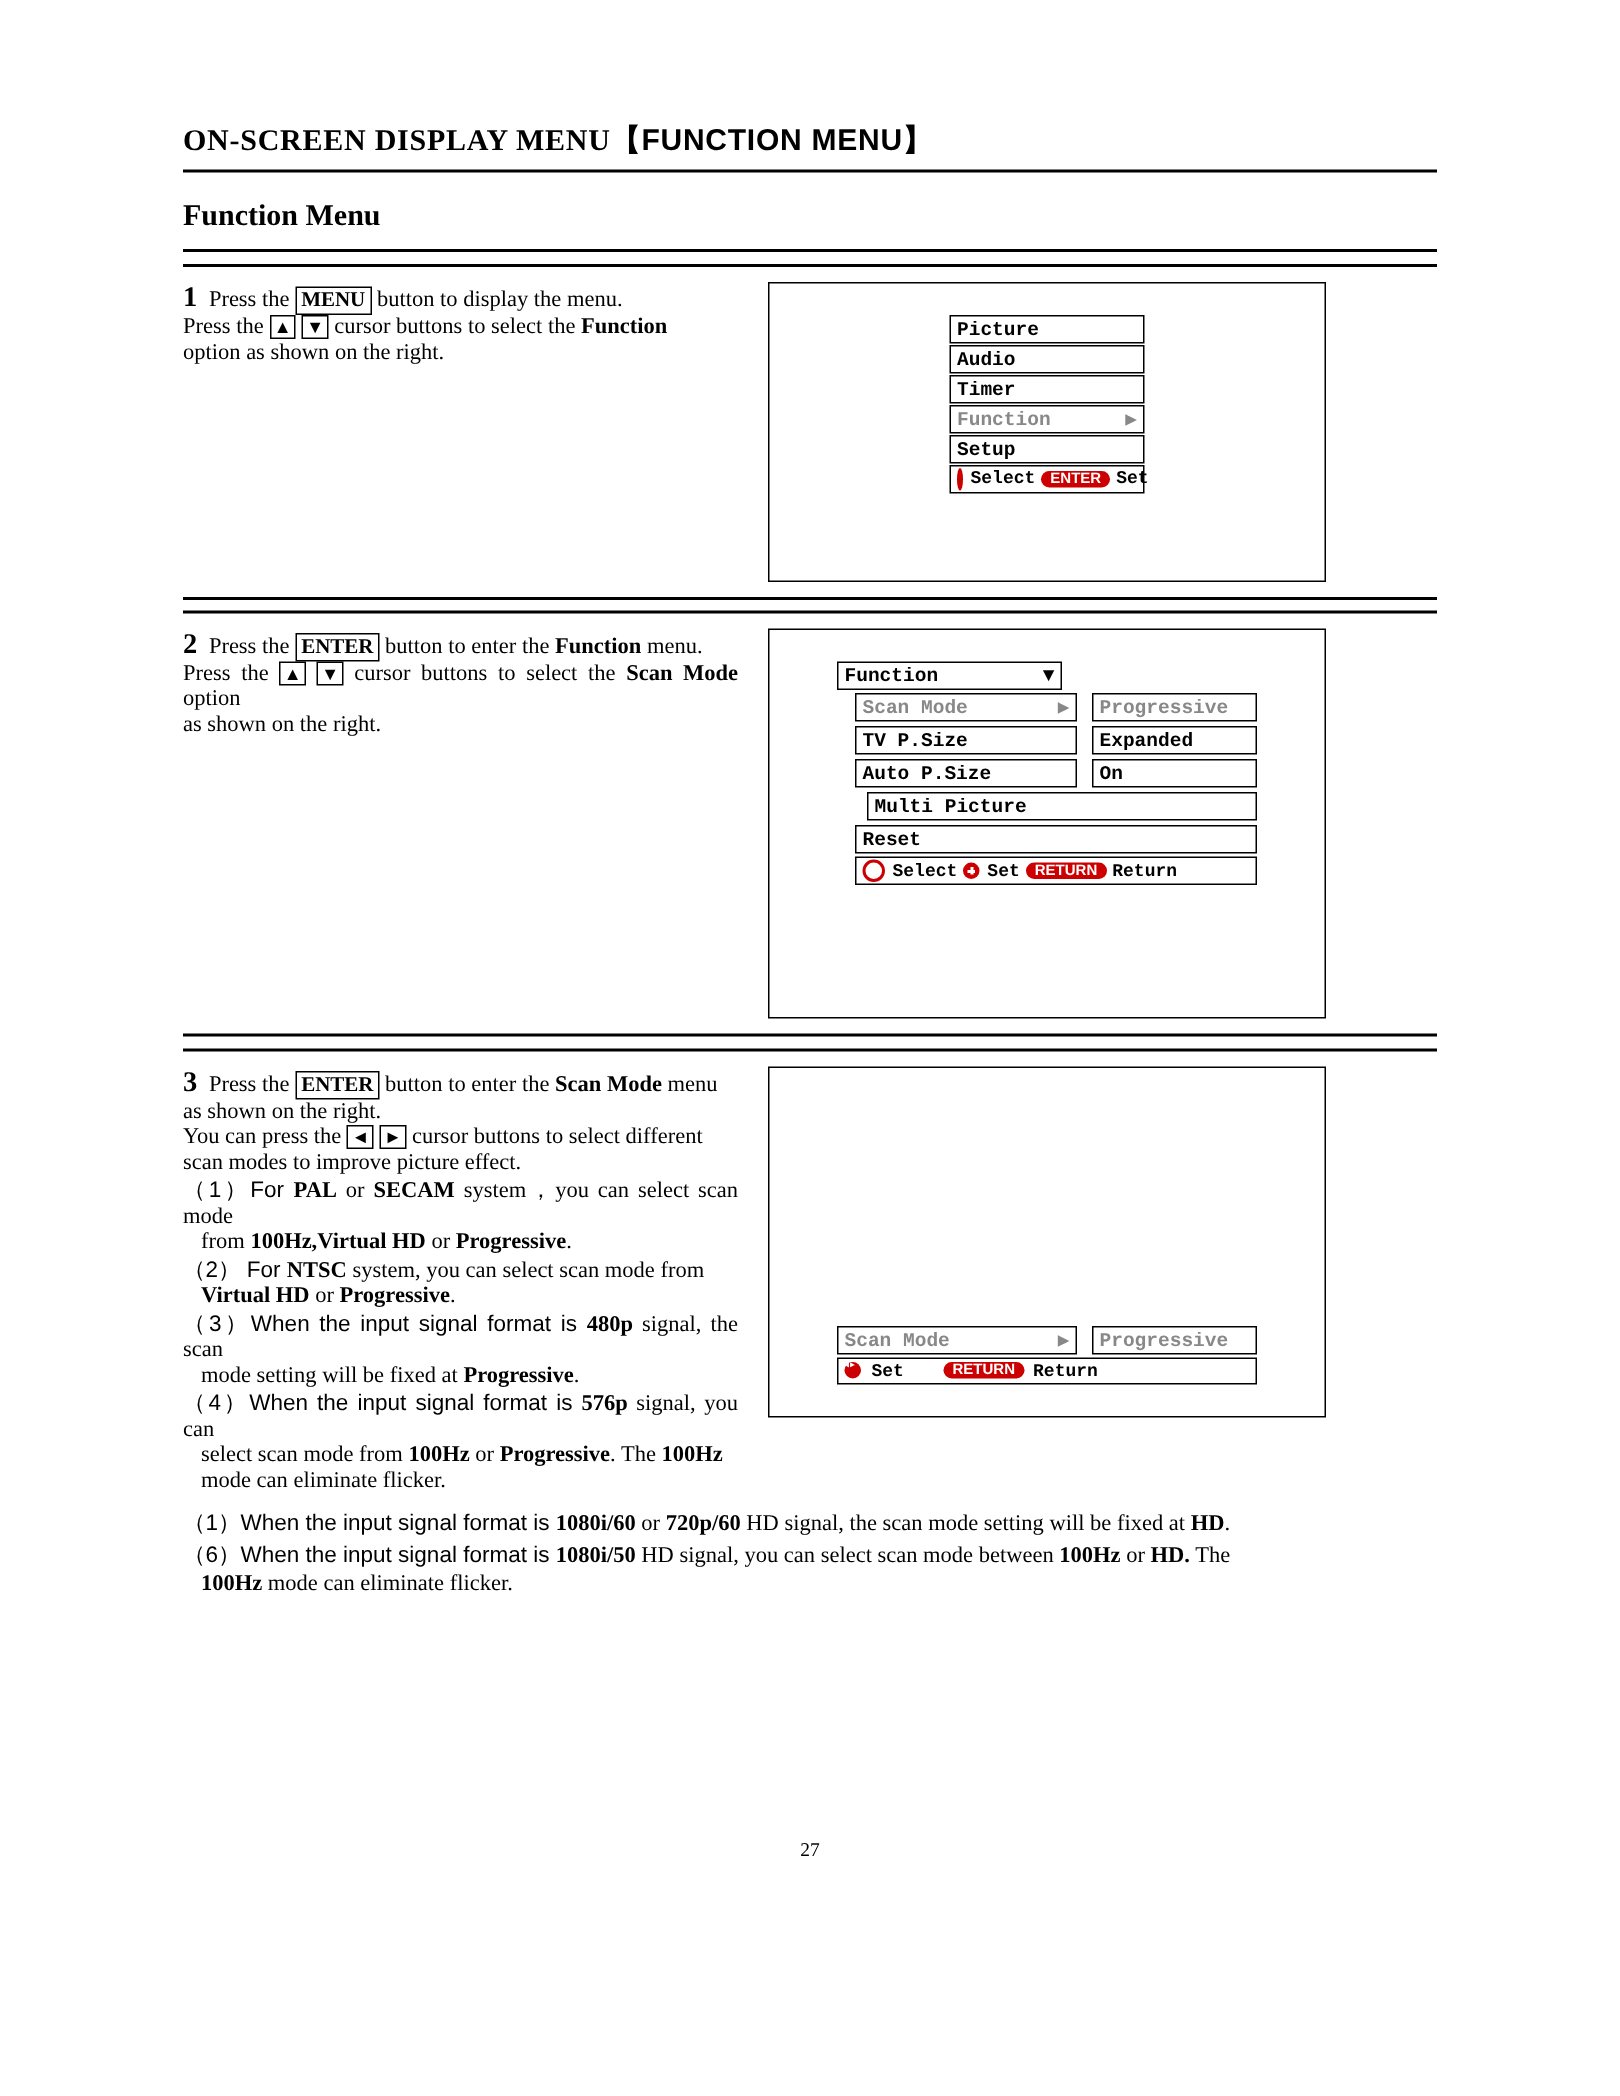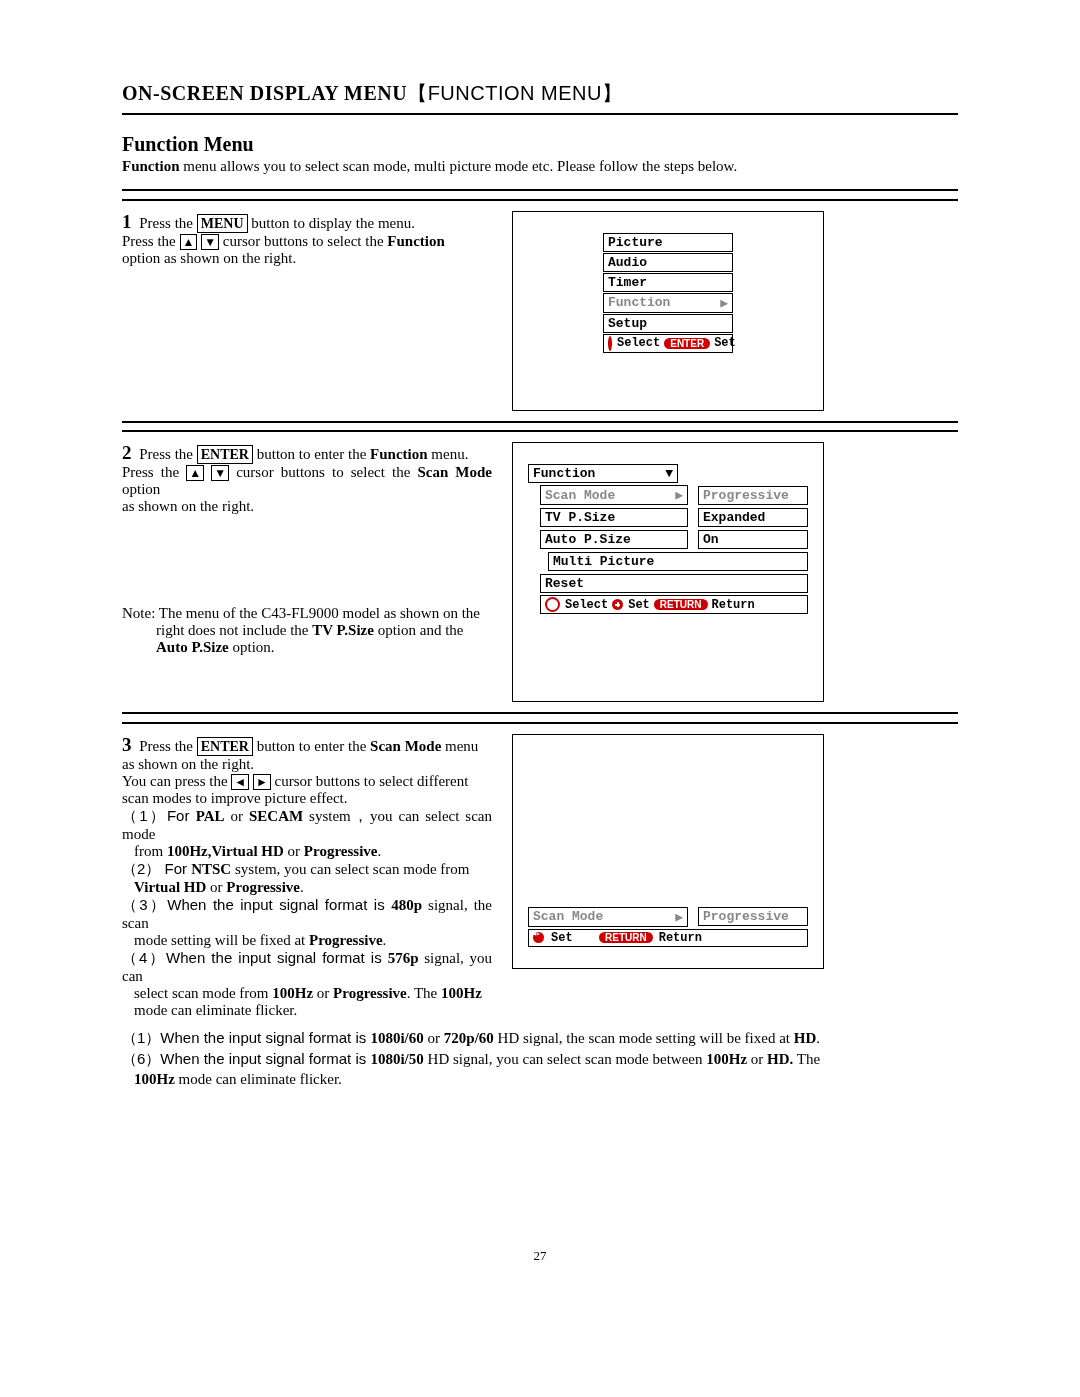--- a/index.html
+++ b/index.html
@@ -15,21 +15,21 @@
     box-sizing: border-box;
     padding: 80px 122px 40px 122px;
   }
   .title {
     font-family: "Times New Roman", serif;
     font-size: 20px;
     font-weight: bold;
     letter-spacing: 0.5px;
     margin-bottom: 2px;
   }
-  .bracket { font-family: "Arial", sans-serif; font-weight: normal;}
+  .bracket { font-family: "Arial", sans-serif; font-weight: bold;}
   .subtitle {
     font-weight: bold;
     font-size: 20px;
     margin-top: 18px;
   }
   .intro {
     font-size: 15px;
     margin-top: 2px;
     margin-bottom: 14px;
   }
@@ -37,21 +37,21 @@
   .hr-double-top { border: none; border-top: 2px solid #000; margin-top: 10px; }
   .hr-double-bot { border: none; border-top: 2px solid #000; margin-top: 3px; }
 
   .section-row {
     display: flex;
     align-items: flex-start;
     margin-top: 10px;
     margin-bottom: 10px;
   }
   .col-text { width: 370px; padding-right: 20px; }
-  .col-fig  { width: 312px; border: 1px solid #000; min-height: 200px; padding: 20px 8px; box-sizing: border-box; font-family: "Lucida Console","Courier New",monospace; font-size: 13px; }
+  .col-fig  { width: 372px; border: 1px solid #000; min-height: 200px; padding: 20px 8px; box-sizing: border-box; font-family: "Lucida Console","Courier New",monospace; font-size: 13px; }
 
   .stepnum { font-weight: bold; font-size: 19px; margin-right: 4px; }
   .keycap {
     border: 1.5px solid #000;
     padding: 0 3px;
     font-weight: bold;
     font-size: 14px;
     line-height: 17px;
     display: inline-block;
   }
@@ -88,23 +88,20 @@
 <body>
 
 <div class="page">
 
   <div class="title">
     <span>ON-SCREEN DISPLAY MENU</span><span class="bracket">【FUNCTION MENU】</span>
   </div>
   <hr class="hr-thick">
 
   <div class="subtitle">Function Menu</div>
-  <div class="intro">
-    <b>Function</b><span> menu allows you to select scan mode, multi picture mode etc. Please follow the steps below.</span>
-  </div>
 
   <hr class="hr-double-top">
   <hr class="hr-double-bot">
 
   <div class="section-row">
     <div class="col-text just">
       <span class="stepnum">1</span><span> Press the </span><span class="keycap">MENU</span><span> button to display the menu.</span><br>
       <span>Press  the  </span><span class="arrowcap">▲</span> <span class="arrowcap">▼</span><span>  cursor  buttons  to  select  the  </span><b>Function</b><br>
       <span>option as shown on the right.</span>
     </div>
@@ -138,25 +135,20 @@
 
   <hr class="hr-double-top">
   <hr class="hr-double-bot">
 
   <div class="section-row">
     <div class="col-text">
       <div class="just">
       <span class="stepnum">2</span><span> Press the </span><span class="keycap">ENTER</span><span> button to enter the </span><b>Function</b><span> menu.</span><br>
       <span>Press the </span><span class="arrowcap">▲</span> <span class="arrowcap">▼</span><span> cursor buttons to select the </span><b>Scan Mode</b><span> option</span><br>
       <span>as shown on the right.</span>
-      </div>
-      <div class="note-block">
-        <span>Note: The menu of the C43-FL9000 model as shown on the</span><br>
-        <span style="display:inline-block;padding-left:34px;"><span>right does not include the </span><b>TV P.Size</b><span> option and the</span></span><br>
-        <span style="display:inline-block;padding-left:34px;"><b>Auto P.Size</b><span> option.</span></span>
       </div>
     </div>
     <div class="col-fig" style="min-height:260px;">
       <div style="width:280px;margin:0 auto;">
         <div class="osd-box" style="width:140px;">
             <span>Function</span>
             <span>▼</span>
           </div>
         <div class="osd-row">
             <div class="osd-box osd-sel" style="margin-left:12px;">

